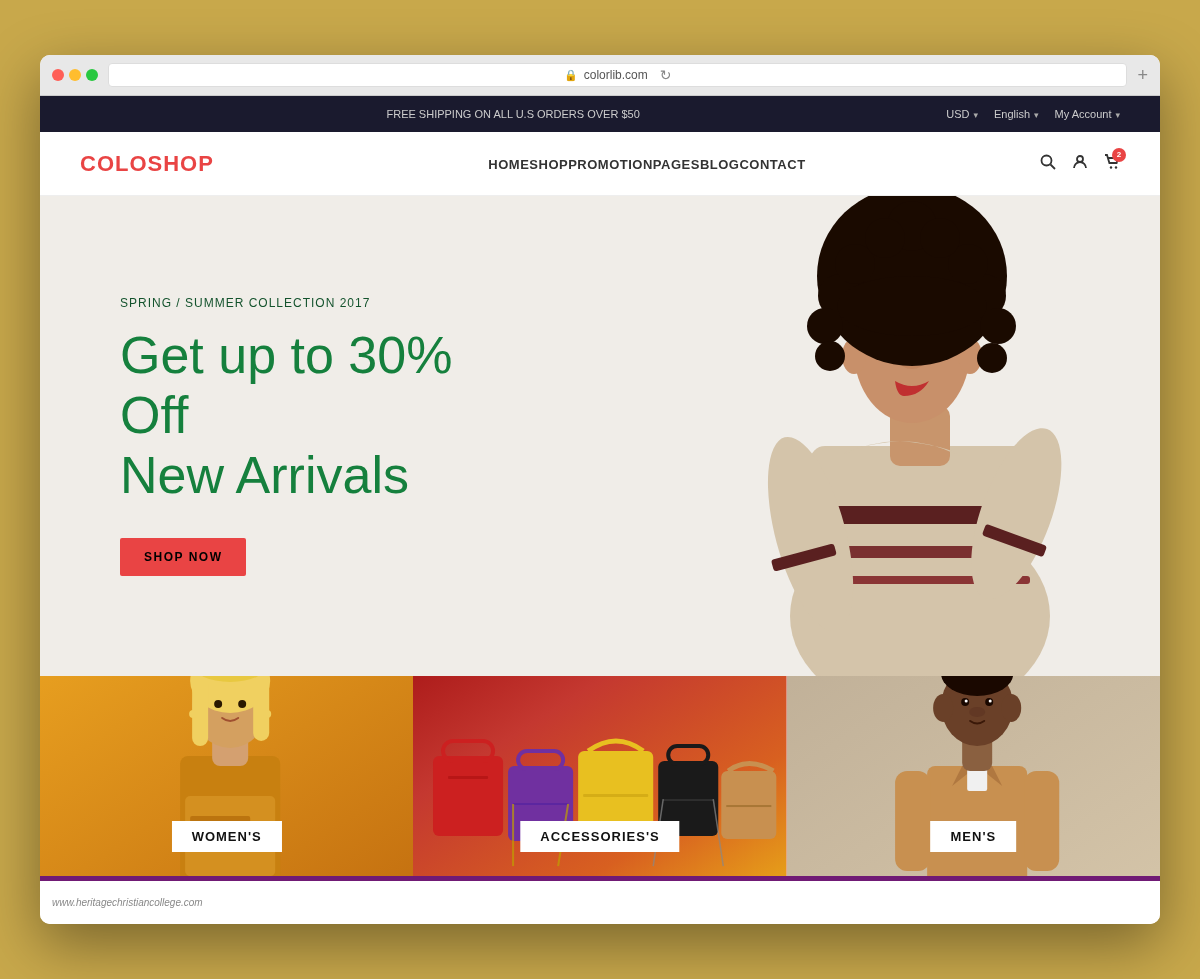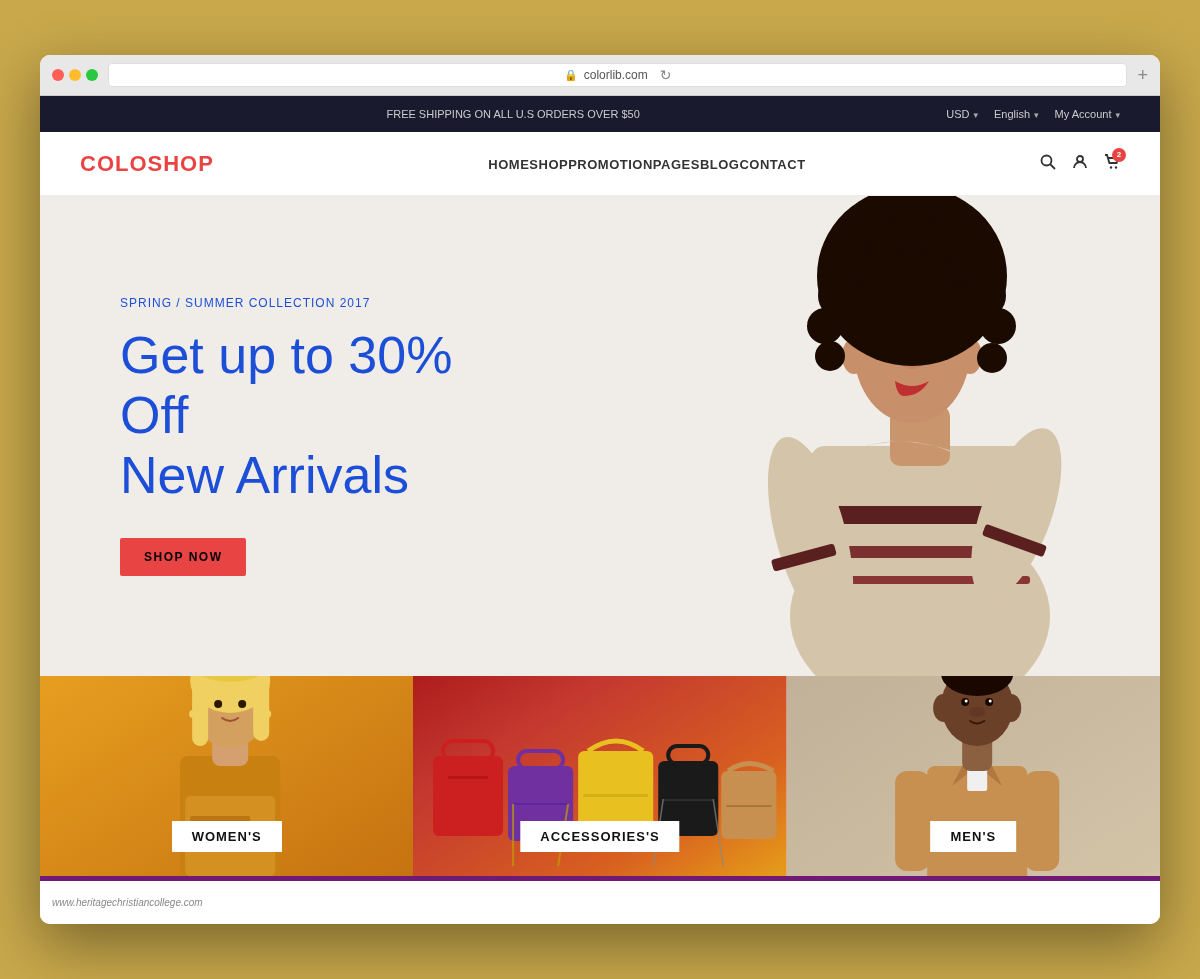--- a/index.html
+++ b/index.html
@@ -170,29 +170,29 @@
       overflow: hidden;
     }
     .hero-content {
       padding: 60px 80px;
       z-index: 2;
       max-width: 500px;
     }
     .hero-subtitle {
       font-size: 12px;
       letter-spacing: 1px;
-      color: #1d4ed8;
+      color: #14532d;
       margin-bottom: 16px;
       text-transform: uppercase;
     }
     .hero-title {
       font-size: 52px;
       font-weight: 300;
       line-height: 1.15;
-      color: #1d4ed8;
+      color: #15803d;
       margin-bottom: 32px;
     }
     .hero-btn {
       background: #e94444;
       color: #000000;
       font-size: 12px;
       font-weight: 700;
       letter-spacing: 1.5px;
       text-transform: uppercase;
       padding: 12px 24px;

